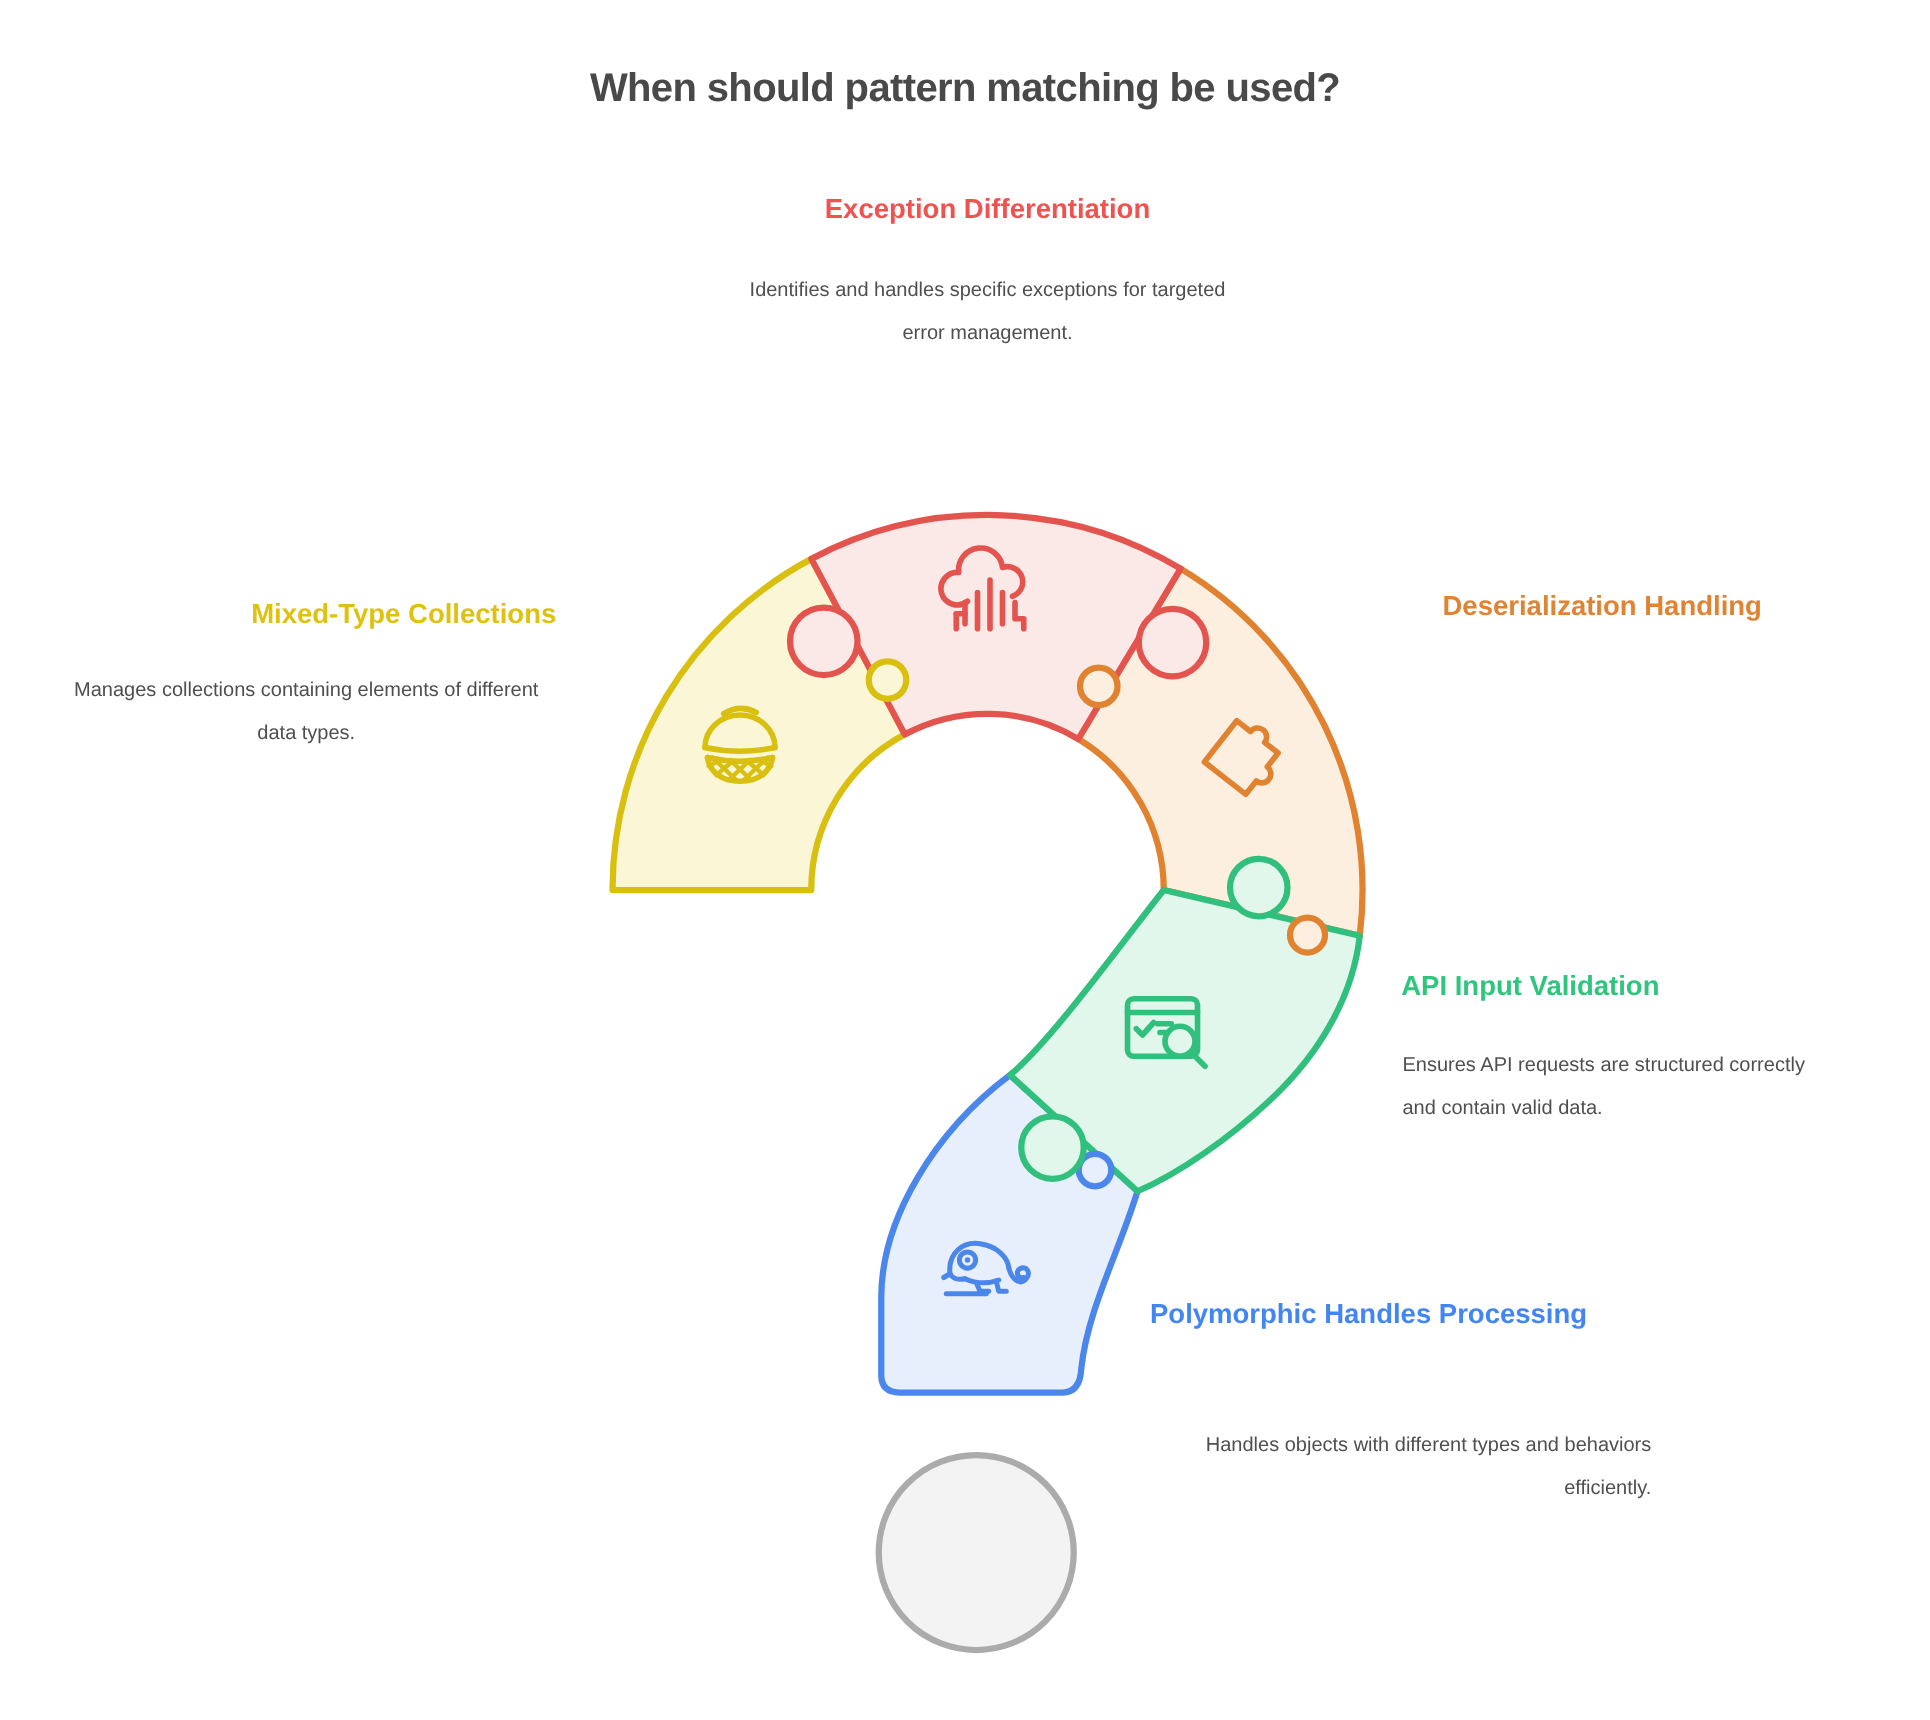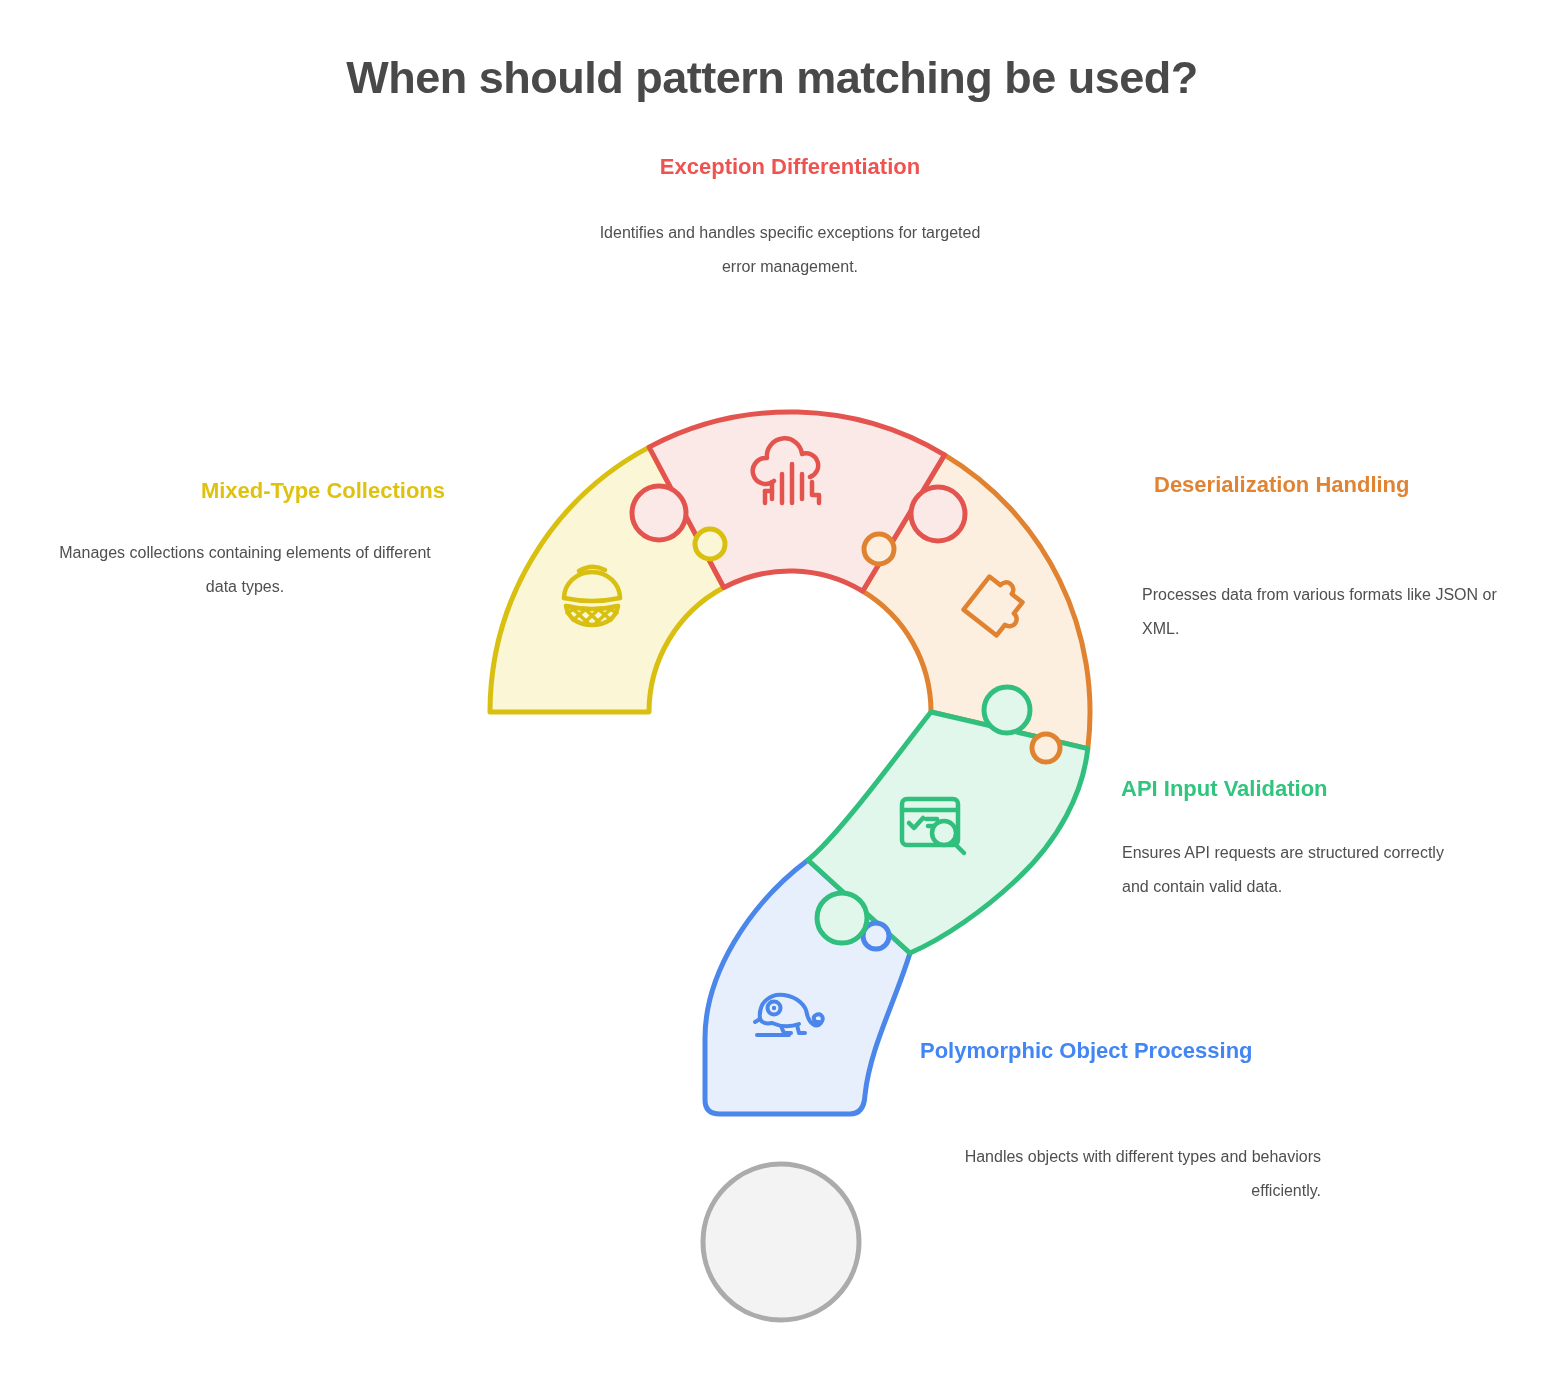--- a/index.html
+++ b/index.html
@@ -6,21 +6,21 @@
   #canvas{
     position:relative;
     width:1544px;height:1376px;
     background:#ffffff;
     font-family:"Liberation Sans", sans-serif;
     overflow:hidden;
   }
   #diagram-svg{position:absolute;left:0;top:0;}
   .title{
     position:absolute;top:52px;left:0;width:100%;
-    text-align:center;font-size:45px;font-weight:700;color:#494949;
+    text-align:center;font-size:32px;font-weight:700;color:#494949;
     letter-spacing:-0.5px;
   }
   .h{
     position:absolute;font-size:22px;font-weight:700;line-height:41px;
   }
   .b{
     position:absolute;font-size:16px;font-weight:400;line-height:34px;color:#4f4f4f;
   }
   .h-exception{top:146px;left:440px;width:700px;text-align:center;color:#ef5351;}
   .b-exception{top:216px;left:590px;width:400px;text-align:center;}
@@ -120,21 +120,20 @@
 
   <div class="title">When should pattern matching be used?</div>
 
   <div class="h h-exception">Exception Differentiation</div>
   <div class="b b-exception">Identifies and handles specific exceptions for targeted error management.</div>
 
   <div class="h h-mixed">Mixed-Type Collections</div>
   <div class="b b-mixed">Manages collections containing elements of different data types.</div>
 
   <div class="h h-deserialization">Deserialization Handling</div>
-  <div class="b b-deserialization">Processes data from various formats like JSON or XML.</div>
 
   <div class="h h-api">API Input Validation</div>
   <div class="b b-api">Ensures API requests are structured correctly and contain valid data.</div>
 
-  <div class="h h-polymorphic">Polymorphic Object Processing</div>
+  <div class="h h-polymorphic">Polymorphic Handles Processing</div>
   <div class="b b-polymorphic">Handles objects with different types and behaviors efficiently.</div>
 
 </div>
 
 </body></html>

